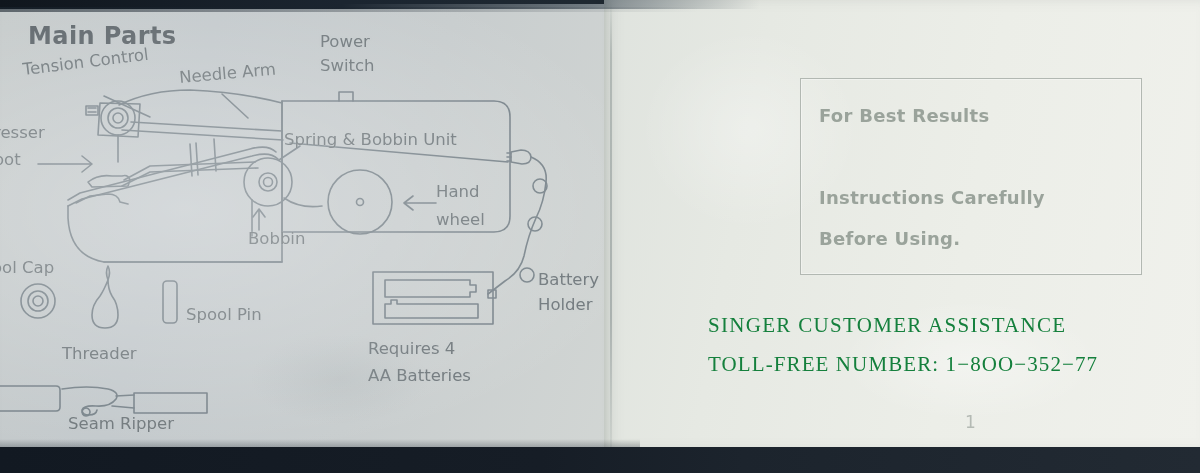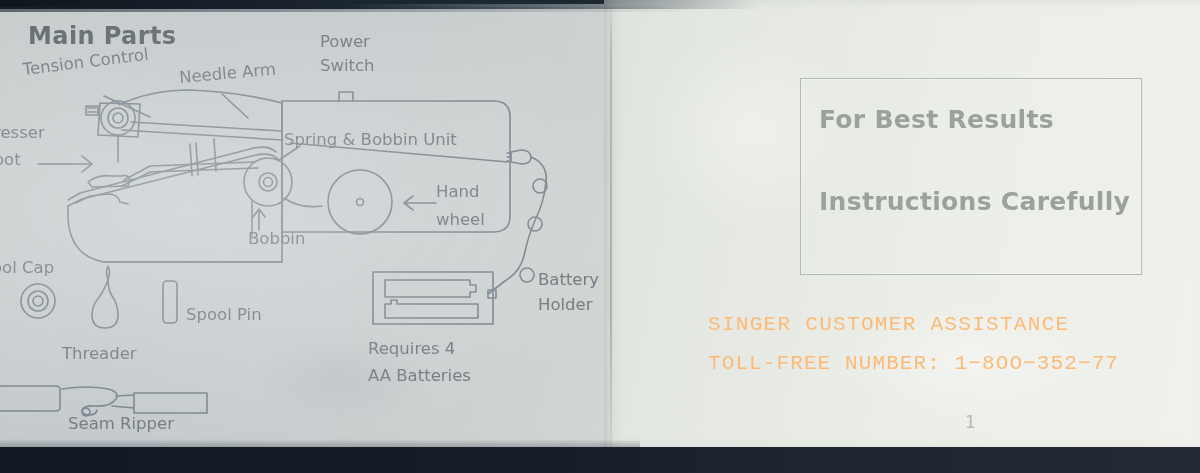--- a/index.html
+++ b/index.html
@@ -79,30 +79,30 @@
 
   
   .notice-box{
     position:absolute;left:800px;top:78px;width:340px;height:195px;
     border:1.6px solid #b2b8b2;
     box-shadow:0 0 0 1px rgba(255,255,255,.35) inset;
   }
   .notice-line{
     position:absolute;left:18px;color:#9aa39b;
     font-family:"DejaVu Sans", sans-serif;
-    font-weight:bold;font-size:25px;letter-spacing:.3px;
+    font-weight:bold;font-size:18px;letter-spacing:.3px;
   }
   .notice-line.n0{top:26px;}
   .notice-line.n1{top:67px;}
   .notice-line.n2{top:108px;}
   .notice-line.n3{top:149px;}
 
   .assist{
-    position:absolute;color:#fdba74;
-    font-family:Liberation Mono, monospace;
+    position:absolute;color:#15803d;
+    font-family:Liberation Serif, serif;
     font-size:21px;letter-spacing:1.3px;white-space:nowrap;
   }
   .assist.a0{left:708px;top:313px;}
   .assist.a1{left:708px;top:352px;letter-spacing:1.1px;}
   .pagenum{
     position:absolute;left:965px;top:412px;color:#b4bab4;
     font-family:"DejaVu Sans", sans-serif;font-size:17px;
   }
 
   
@@ -243,20 +243,21 @@
   </div>
 
   <div class="right-page">
     <div class="blotch b2" style="left:236px;top:300px;"></div>
     <div class="blotch b3" style="left:36px;top:30px;"></div>
   </div>
 
   <div class="notice-box">
     <div class="notice-line n0">For Best Results</div>
     <div class="notice-line n2">Instructions Carefully</div>
+    <div class="notice-line n3">Before Using.</div>
   </div>
 
   <div class="assist a0">SINGER CUSTOMER ASSISTANCE</div>
   <div class="assist a1">TOLL-FREE NUMBER: 1−8OO−352−77</div>
 
   <div class="pagenum">1</div>
 
   <div class="spine"></div>
   <div class="top-shadow"></div>
   <div class="top-shadow2"></div>

